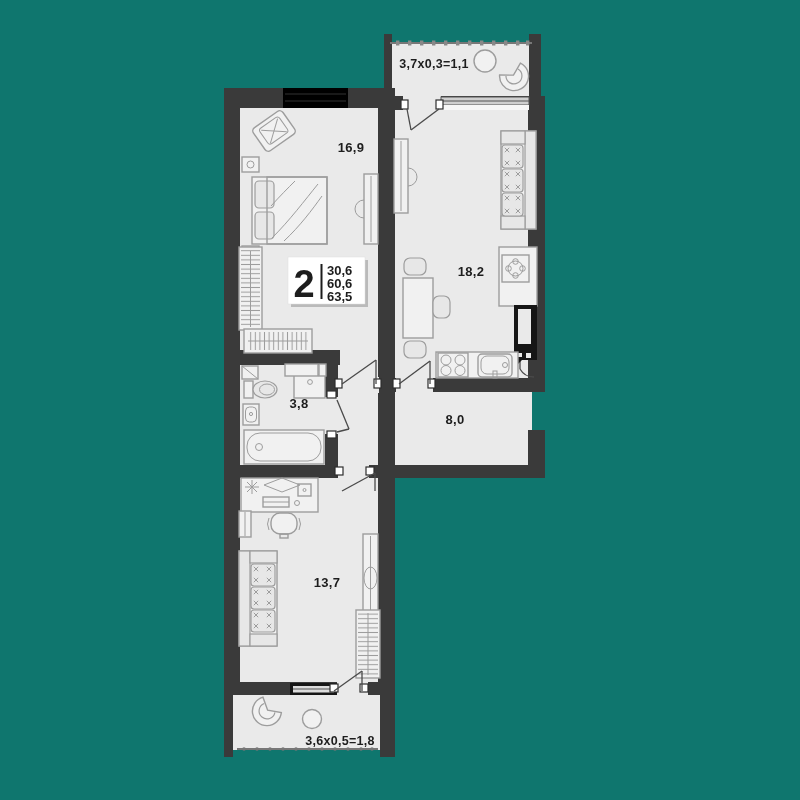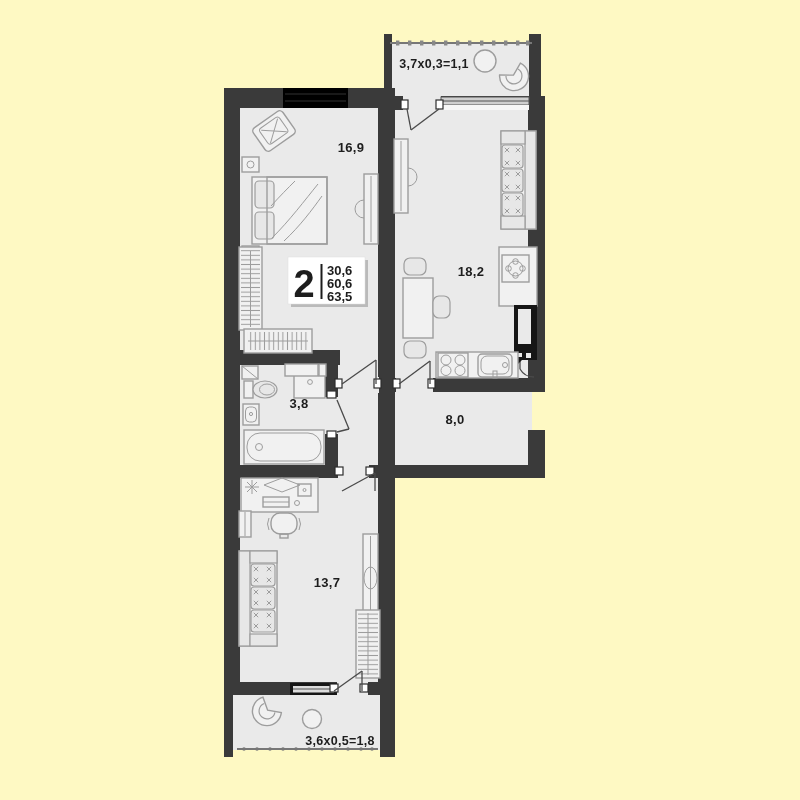--- a/index.html
+++ b/index.html
@@ -1,16 +1,16 @@
 <!DOCTYPE html>
 <html><head>
 <meta charset="utf-8">
 <style>
   html,body{margin:0;padding:0;background:#000;}
-  .stage{position:relative;width:800px;height:800px;background:#fef9c3;overflow:hidden;}
+  .stage{position:relative;width:800px;height:800px;background:#0f766e;overflow:hidden;}
   svg{display:block;}
   .floor{fill:#eaeaea;}
   .wall{fill:#3a3a3a;}
   .blk{fill:#161616;}
   .fl{fill:none;stroke:#9d9d9d;stroke-width:1.4;}
   .flf{fill:#f1f1f1;stroke:#9d9d9d;stroke-width:1.4;}
   .flf2{fill:#e7e7e7;stroke:#9d9d9d;stroke-width:1.2;}
   .thin{fill:none;stroke:#9d9d9d;stroke-width:1;}
   .jamb{fill:#fff;stroke:#2e2e2e;stroke-width:1.2;}
   .leaf{fill:none;stroke:#4a4a4a;stroke-width:1.3;}

